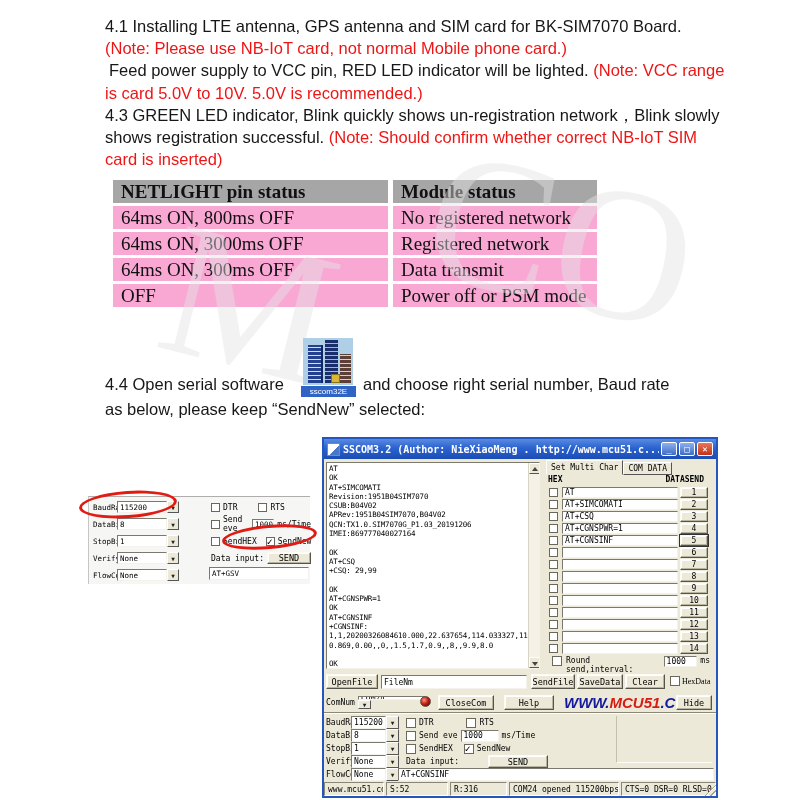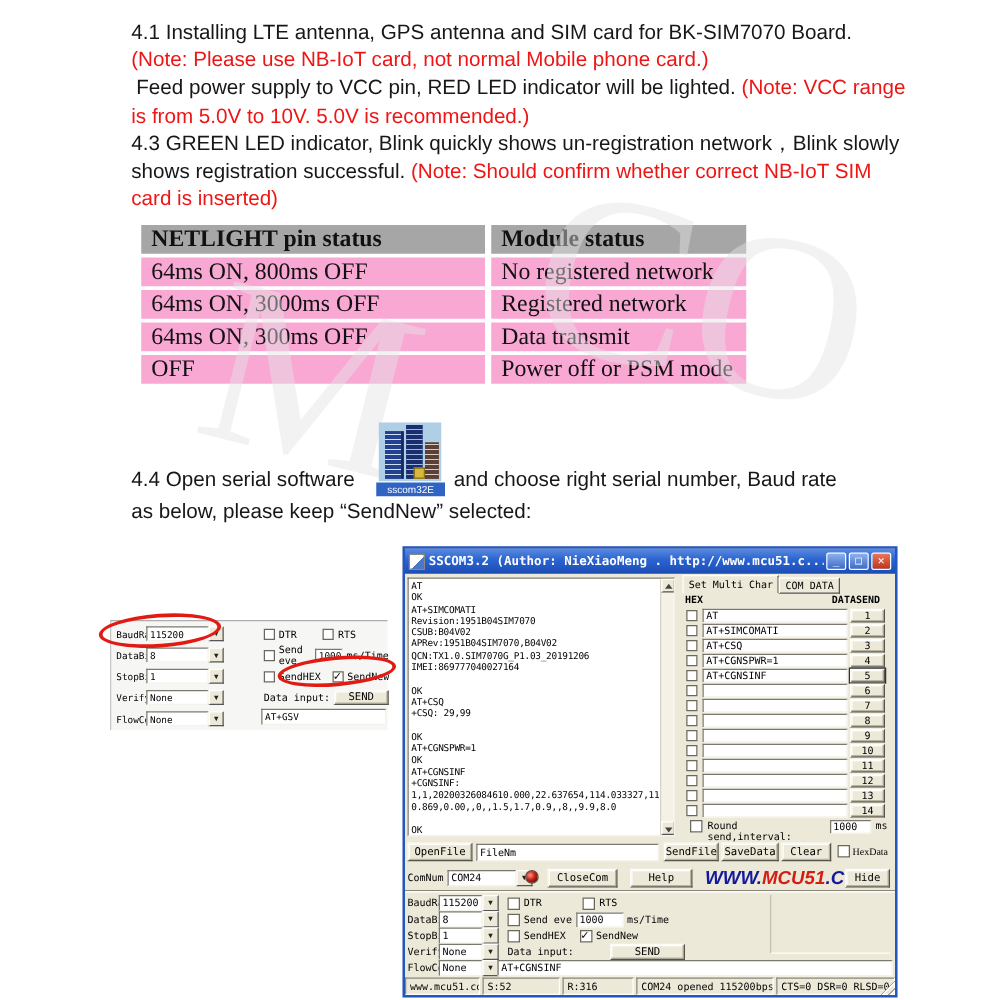--- a/index.html
+++ b/index.html
@@ -130,21 +130,21 @@
 
 <div class="page">
 
   <span class="abs wm" style="left:165px; top:195px; transform:rotate(14deg);">M</span>
   <span class="abs wm" style="left:430px; top:115px; transform:rotate(12deg);">C</span>
   <span class="abs wm" style="left:555px; top:145px; transform:rotate(12deg);">O</span>
 
   <div class="abs doc-line" style="left:105px; top:15px;">4.1 Installing LTE antenna, GPS antenna and SIM card for BK-SIM7070 Board.</div>
   <div class="abs doc-line red" style="left:105px; top:37px;">(Note: Please use NB-IoT card, not normal Mobile phone card.)</div>
   <div class="abs doc-line" style="left:109px; top:59px;"><span>Feed power supply to VCC pin, RED LED indicator will be lighted. </span><span class="red">(Note: VCC range</span></div>
-  <div class="abs doc-line red" style="left:105px; top:82px;">is from 5.0V to 10V. 5.0V is recommended.)</div>
+  <div class="abs doc-line red" style="left:105px; top:82px;">is card 5.0V to 10V. 5.0V is recommended.)</div>
   <div class="abs doc-line" style="left:105px; top:104px;">4.3 GREEN LED indicator, Blink quickly shows un-registration network，Blink slowly</div>
   <div class="abs doc-line" style="left:105px; top:126px;"><span>shows registration successful. </span><span class="red">(Note: Should confirm whether correct NB-IoT SIM</span></div>
   <div class="abs doc-line red" style="left:105px; top:148px;">card is inserted)</div>
 
   <div class="abs nl-table">
     <div class="hcell">NETLIGHT pin status</div>
     <div class="hcell">Module status</div>
     <div class="cell">64ms ON, 800ms OFF</div>
     <div class="cell">No registered network</div>
     <div class="cell">64ms ON, 3000ms OFF</div>
@@ -373,21 +373,21 @@
         </span>
       <span class="btn" style="position:absolute; left:207px; top:0; width:44px; height:15px;">SendFile</span>
       <span class="btn" style="position:absolute; left:253px; top:0; width:46px; height:15px;">SaveData</span>
       <span class="btn" style="position:absolute; left:301px; top:0; width:40px; height:15px;">Clear</span>
       <span class="cb" style="position:absolute; left:346px; top:2px;"></span>
       <span style="position:absolute; left:358px; top:3px; font-size:8px;font-family:Liberation Serif, serif;">HexData</span>
     </div>
 
     <div class="trow2">
       <span style="position:absolute; left:2px; top:4px; font-size:8px;">ComNum</span>
-      <span class="dd" style="position:absolute; left:34px; top:2px; width:68px;">
+      <span class="dd" style="position:absolute; left:34px; top:2px; width:68px;flex-direction:column;">
           <span class="field val">COM24</span>
           <span class="arrow">▼</span>
         </span>
       <span class="led" style="left:96px; top:2px;"></span>
       <span class="btn" style="position:absolute; left:114px; top:1px; width:56px; height:15px;">CloseCom</span>
       <span class="btn" style="position:absolute; left:180px; top:1px; width:50px; height:15px;">Help</span>
       <span class="logo" style="position:absolute; left:240px; top:0px;"><span>WWW.</span><span class="mcu">MCU51</span><span>.COM</span></span>
       <span class="btn" style="position:absolute; left:352px; top:1px; width:36px; height:15px;">Hide</span>
     </div>
 

